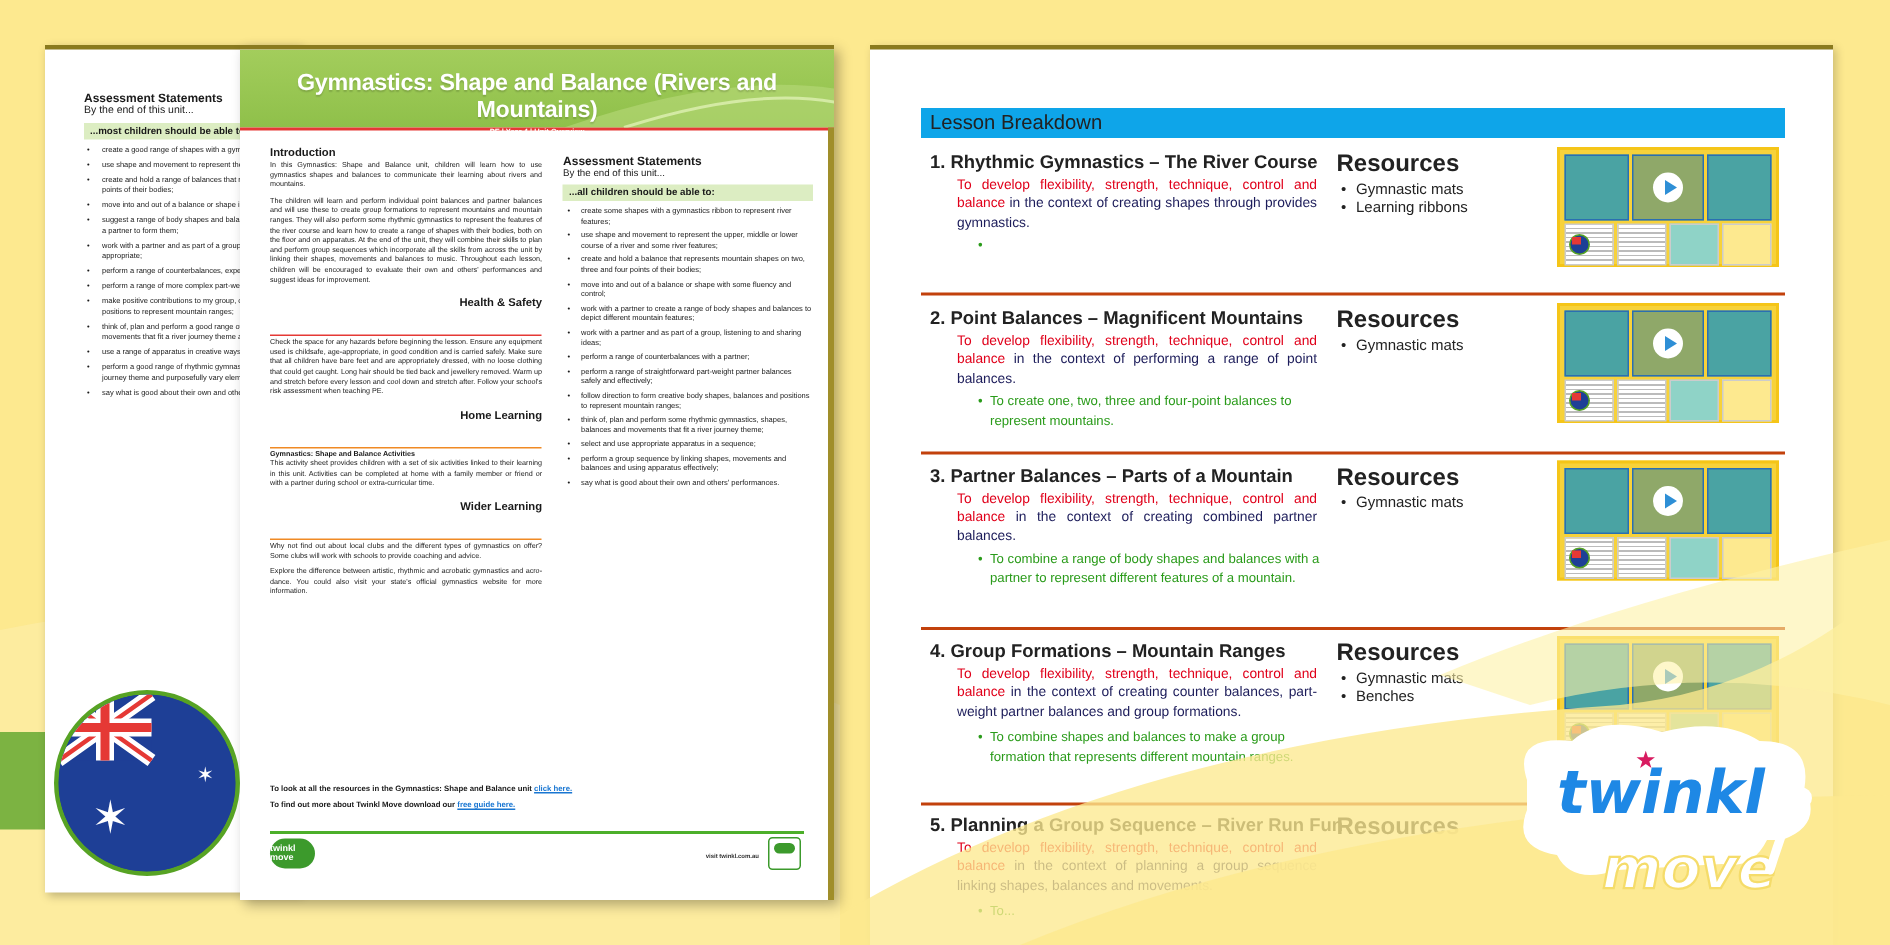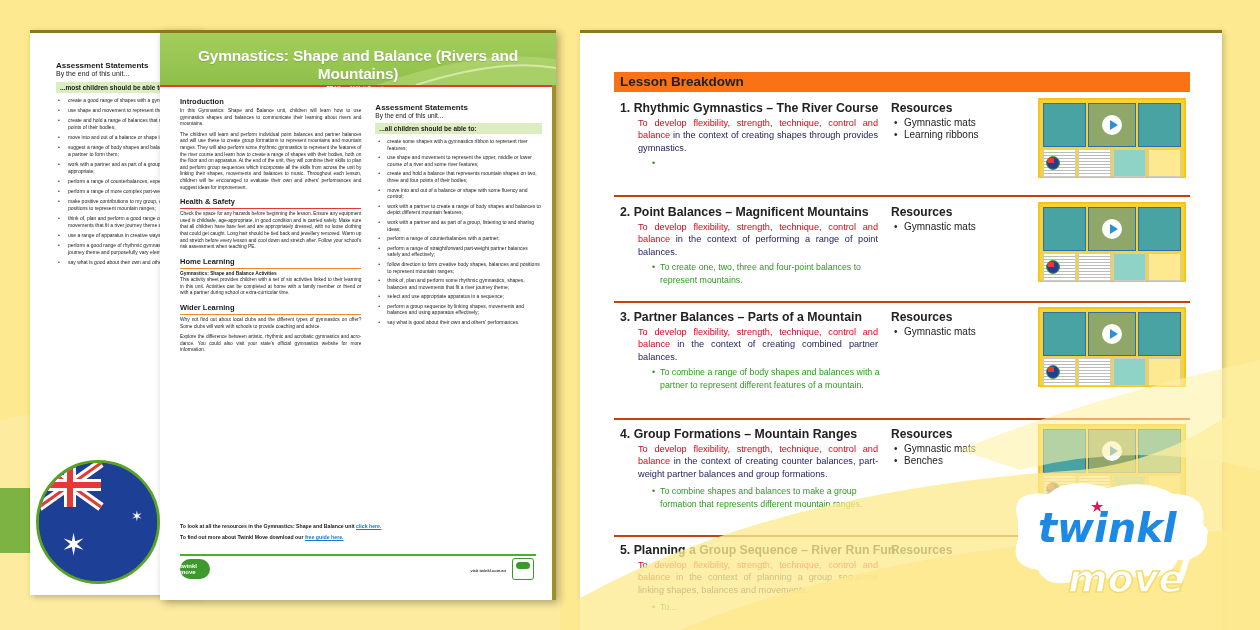--- a/index.html
+++ b/index.html
@@ -56,21 +56,21 @@
   .pf-title {
     position: relative; color: #fff; font-weight: bold; font-size: 15.5px;
     padding-top: 14px; letter-spacing: -0.2px;
     text-shadow: 0 1px 1px rgba(0,0,0,0.15);
   }
   .pf-subtitle { position: relative; color: #fff; font-size: 5px; font-weight: bold; margin-top: 2px; }
   .pf-cols { display: flex; padding: 8px 14px 0 20px; gap: 14px; }
   .pf-left { width: 185px; }
   .pf-right { width: 170px; padding-top: 8px; }
   .sec-h { font-weight: bold; font-size: 7.5px; margin: 2px 0 2px; }
-  .sec-h.rule { border-bottom: 1.5px solid #e53935; padding-bottom: 2px; margin-top: 6px; }
+  .sec-h.rule { border-bottom: 1.5px solid #e53935; padding-bottom: 17px; margin-top: 6px; text-align: right; }
   .sec-h.rule.orange { border-bottom-color: #f08a24; }
   .para { font-size: 4.8px; line-height: 6.6px; text-align: justify; margin-bottom: 4px; }
   .as-title { font-weight: bold; font-size: 8px; }
   .as-sub { font-size: 6.5px; margin-bottom: 4px; }
   .as-band { background: #dcedc2; font-size: 6.5px; font-weight: bold; padding: 2px 4px; margin-bottom: 4px; }
   .as-list { list-style: none; }
   .as-list li { font-size: 5px; line-height: 6.6px; padding-left: 12px; position: relative; margin-bottom: 3px; }
   .as-list li::before { content: "•"; position: absolute; left: 3px; }
   .pf-links { position: absolute; left: 20px; top: 488px; font-size: 5.2px; font-weight: bold; line-height: 11px; }
   .pf-links a { color: #1976d2; text-decoration: underline; }
@@ -99,35 +99,35 @@
   }
 
   
   .lesson-page {
     position: absolute; left: 580px; top: 30px; width: 642px; height: 600px;
     background: #fff; z-index: 2; border-top: 3px solid #8a7a1e;
     box-shadow: 2px 2px 6px rgba(0,0,0,0.2); overflow: hidden;
   }
   .lb-header {
     position: absolute; left: 34px; top: 39px; width: 576px; height: 20px;
-    background: #f97316; font-weight: bold; font-size: 13.5px; padding: 2px 6px;
+    background: #0ea5e9; font-weight: normal; font-size: 13.5px; padding: 2px 6px;
     color: #222;
   }
   .lesson {
     position: absolute; left: 34px; width: 576px; border-bottom: 2px solid #c2410c;
   }
   .l-title { position: absolute; left: 6px; top: 0; font-weight: bold; font-size: 12.3px; color: #222; white-space: nowrap; }
   .l-obj { position: absolute; left: 24px; top: 16px; width: 240px; font-size: 9.2px; line-height: 12.3px; text-align: justify; color: #1c1c5a; }
   .l-obj .red { color: #e0001a; }
   .l-sub {
     position: absolute; left: 46px; width: 220px; font-size: 8.8px; line-height: 12.6px; color: #2a9b1a;
   }
   .l-sub .dot { position: absolute; left: -8px; top: 0; }
   .l-res { position: absolute; left: 277px; top: 0; }
-  .l-res-h { font-weight: bold; font-size: 12px; color: #222; }
+  .l-res-h { font-weight: bold; font-size: 16px; color: #222; }
   .l-res ul { list-style: none; margin-top: 2px; }
   .l-res li { font-size: 10px; line-height: 12px; padding-left: 13px; position: relative; color: #222; }
   .l-res li::before { content: "•"; position: absolute; left: 3px; }
   .thumb {
     position: absolute; left: 424px; top: -3px; width: 148px; height: 80px;
     background: #f7d23a; border: 2px solid #f5c518; padding: 3px;
   }
   .thumb .t-top { display: flex; gap: 2px; height: 44px; }
   .thumb .t-top div { flex: 1; background: #4aa3a3; border: 1px solid #2a6fb1; }
   .thumb .t-top .mid { background: #8fa869; position: relative; flex: 1.1; }

